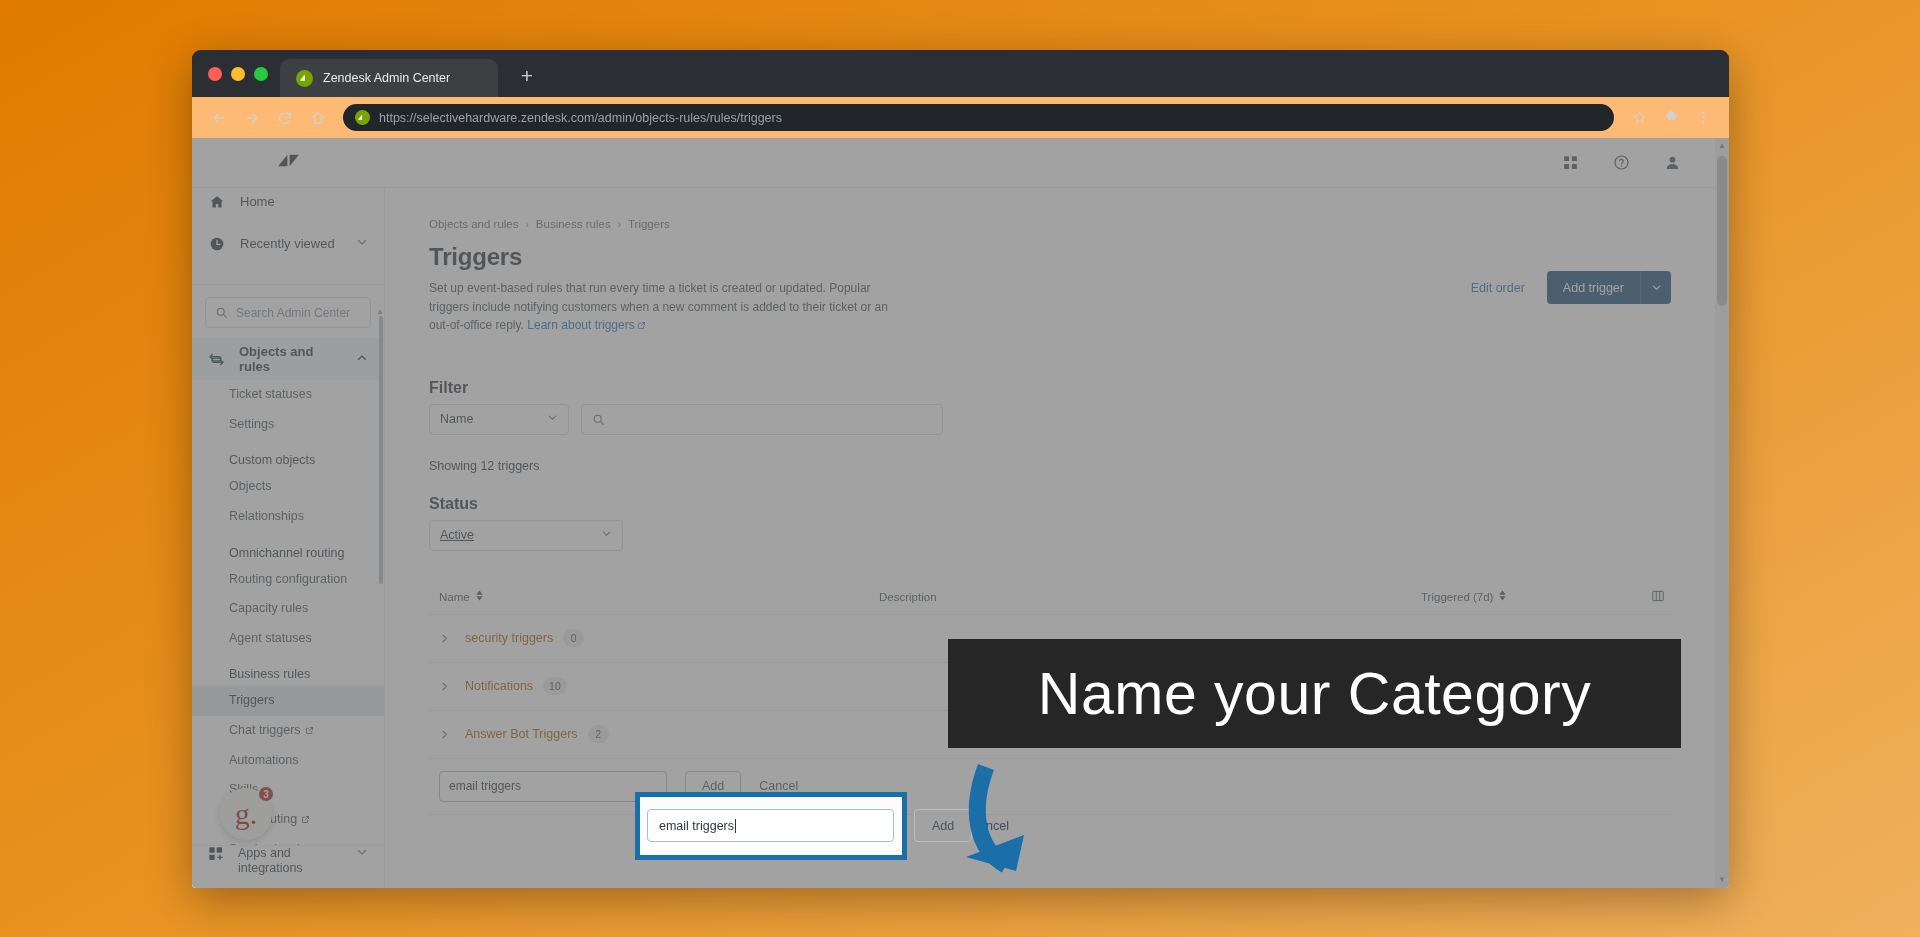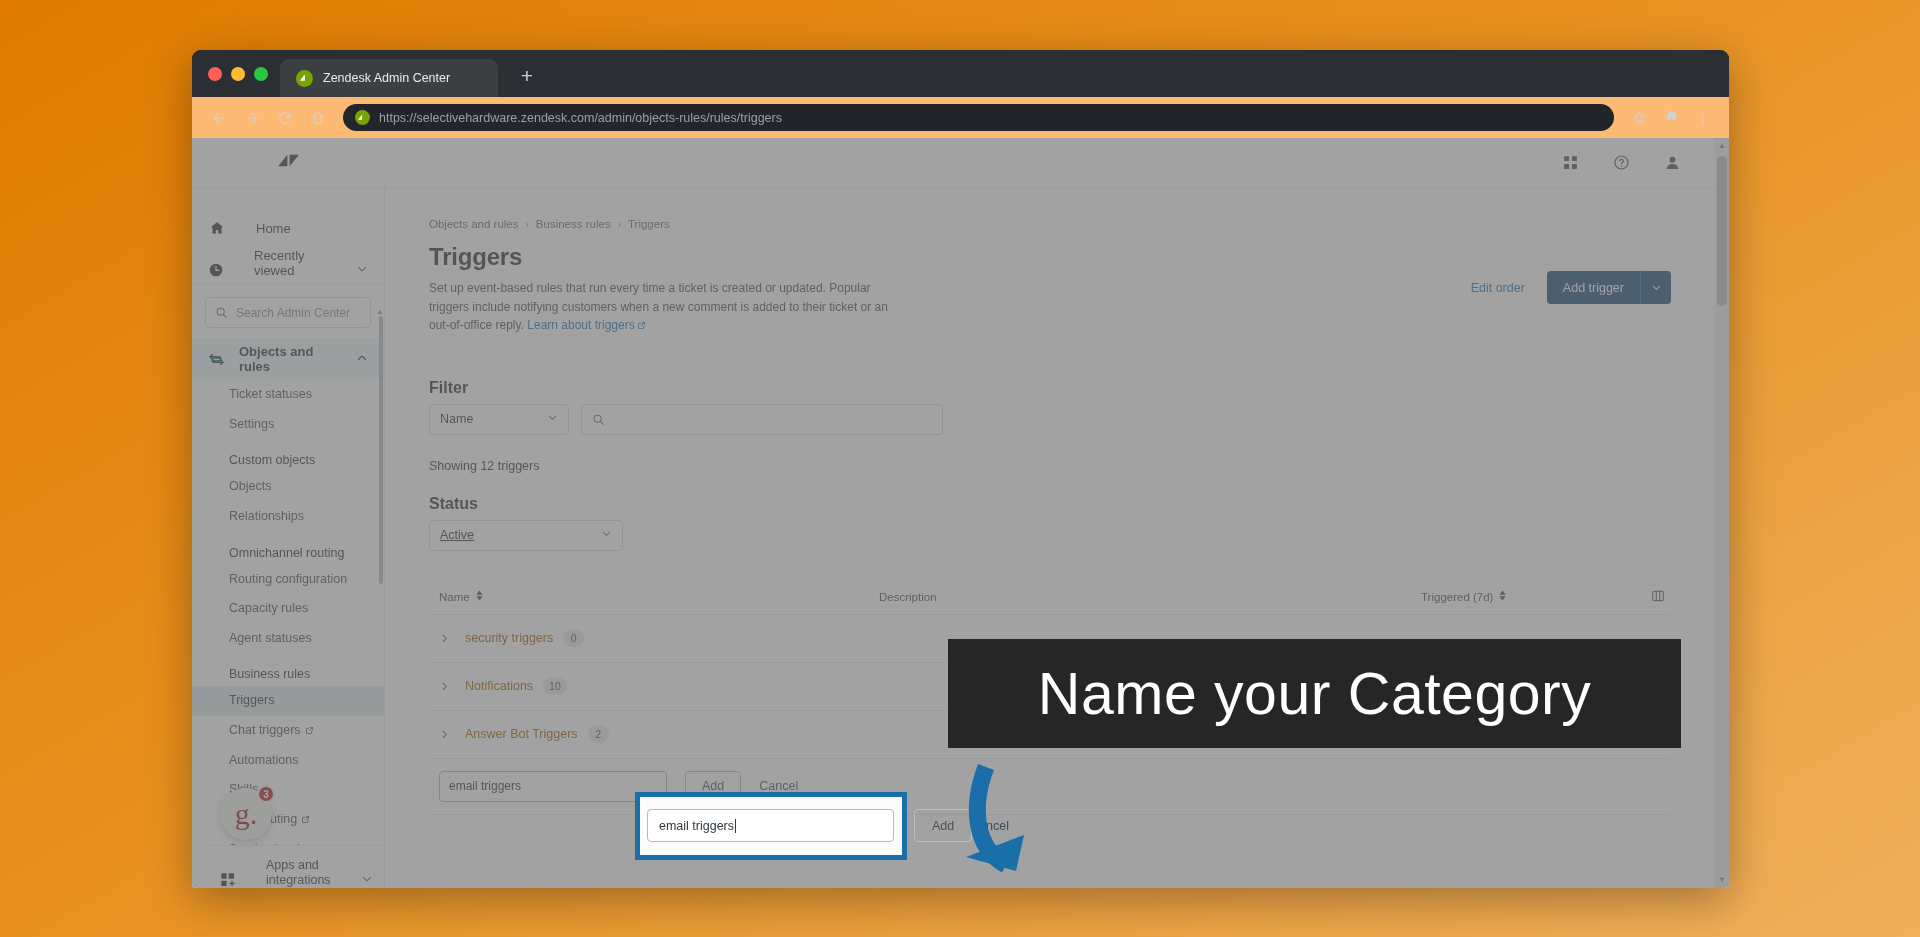--- a/index.html
+++ b/index.html
@@ -158,22 +158,22 @@
     position: absolute;
     top: 50px; left: 0; bottom: 0;
     width: 193px;
     background: #fff;
     border-right: 1px solid #e9ebed;
     overflow: hidden;
     z-index: 4;
   }
   .sb-top { padding: 6px 0 0; }
   .sb-row {
-    display: flex; align-items: flex-end;
-    gap: 30px;
+    display: flex; align-items: flex-start;
+    gap: 14px;
     height: 42px;
     padding: 0 16px;
     font-size: 13px; color: #2f3941;
   }
   .sb-row .sb-ic { width: 18px; display:flex; align-items:center; justify-content:center; color:#2f3941; }
   .sb-row .sb-ic svg { width: 16px; height: 16px; }
   .sb-row .chev { margin-left: auto; color:#68737d; }
   .sb-row .chev svg { width: 12px; height: 12px; }
   .sb-divider { height: 1px; background: #e9ebed; margin: 6px 0; }
 
@@ -224,21 +224,21 @@
     width: 4px; height: 268px;
     background: #b9bfc4; border-radius: 3px;
   }
   .sb-scroll-up {
     position:absolute; right:0px; top:120px;
     width:8px; height:8px;
     color:#9aa2a9; font-size:8px; line-height:8px; text-align:center;
   }
 
   .sb-bottom {
-    position: absolute; left: 12px; right: 0; bottom: 0;
+    position: absolute; left: 0; right: 0; bottom: 0;
     background: #fff;
     border-top: 1px solid #eceff1;
   }
 
   
   .g-widget {
     position: absolute;
     left: 28px; bottom: 48px;
     width: 52px; height: 52px;
     border-radius: 50%;

